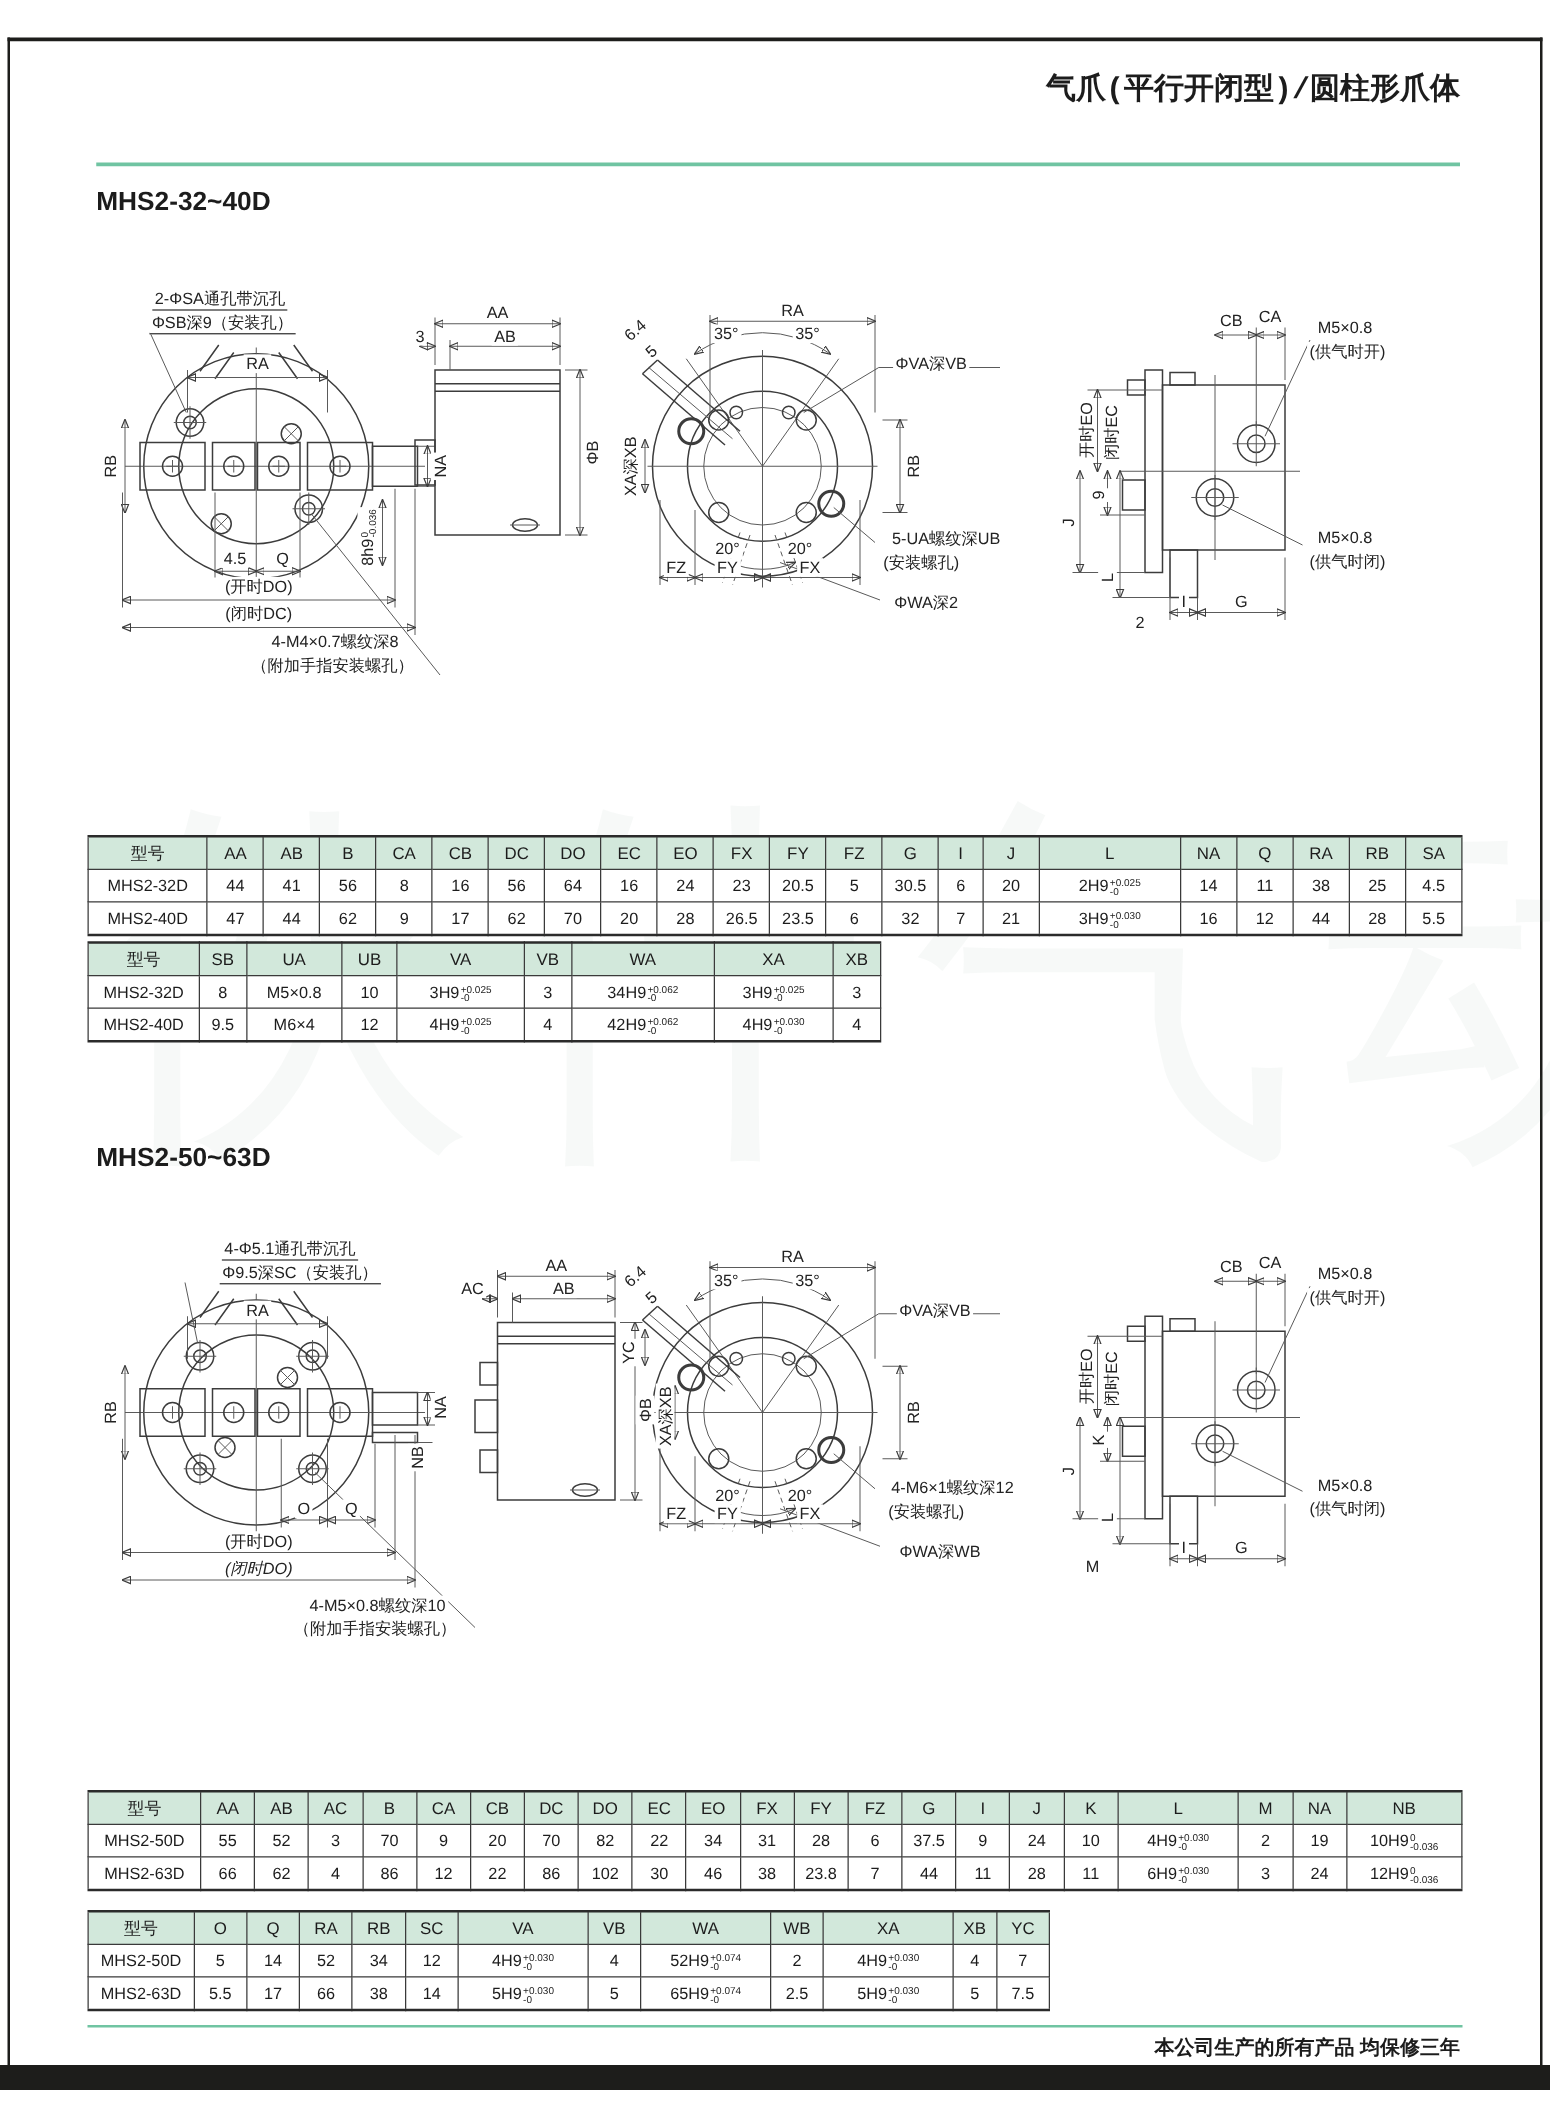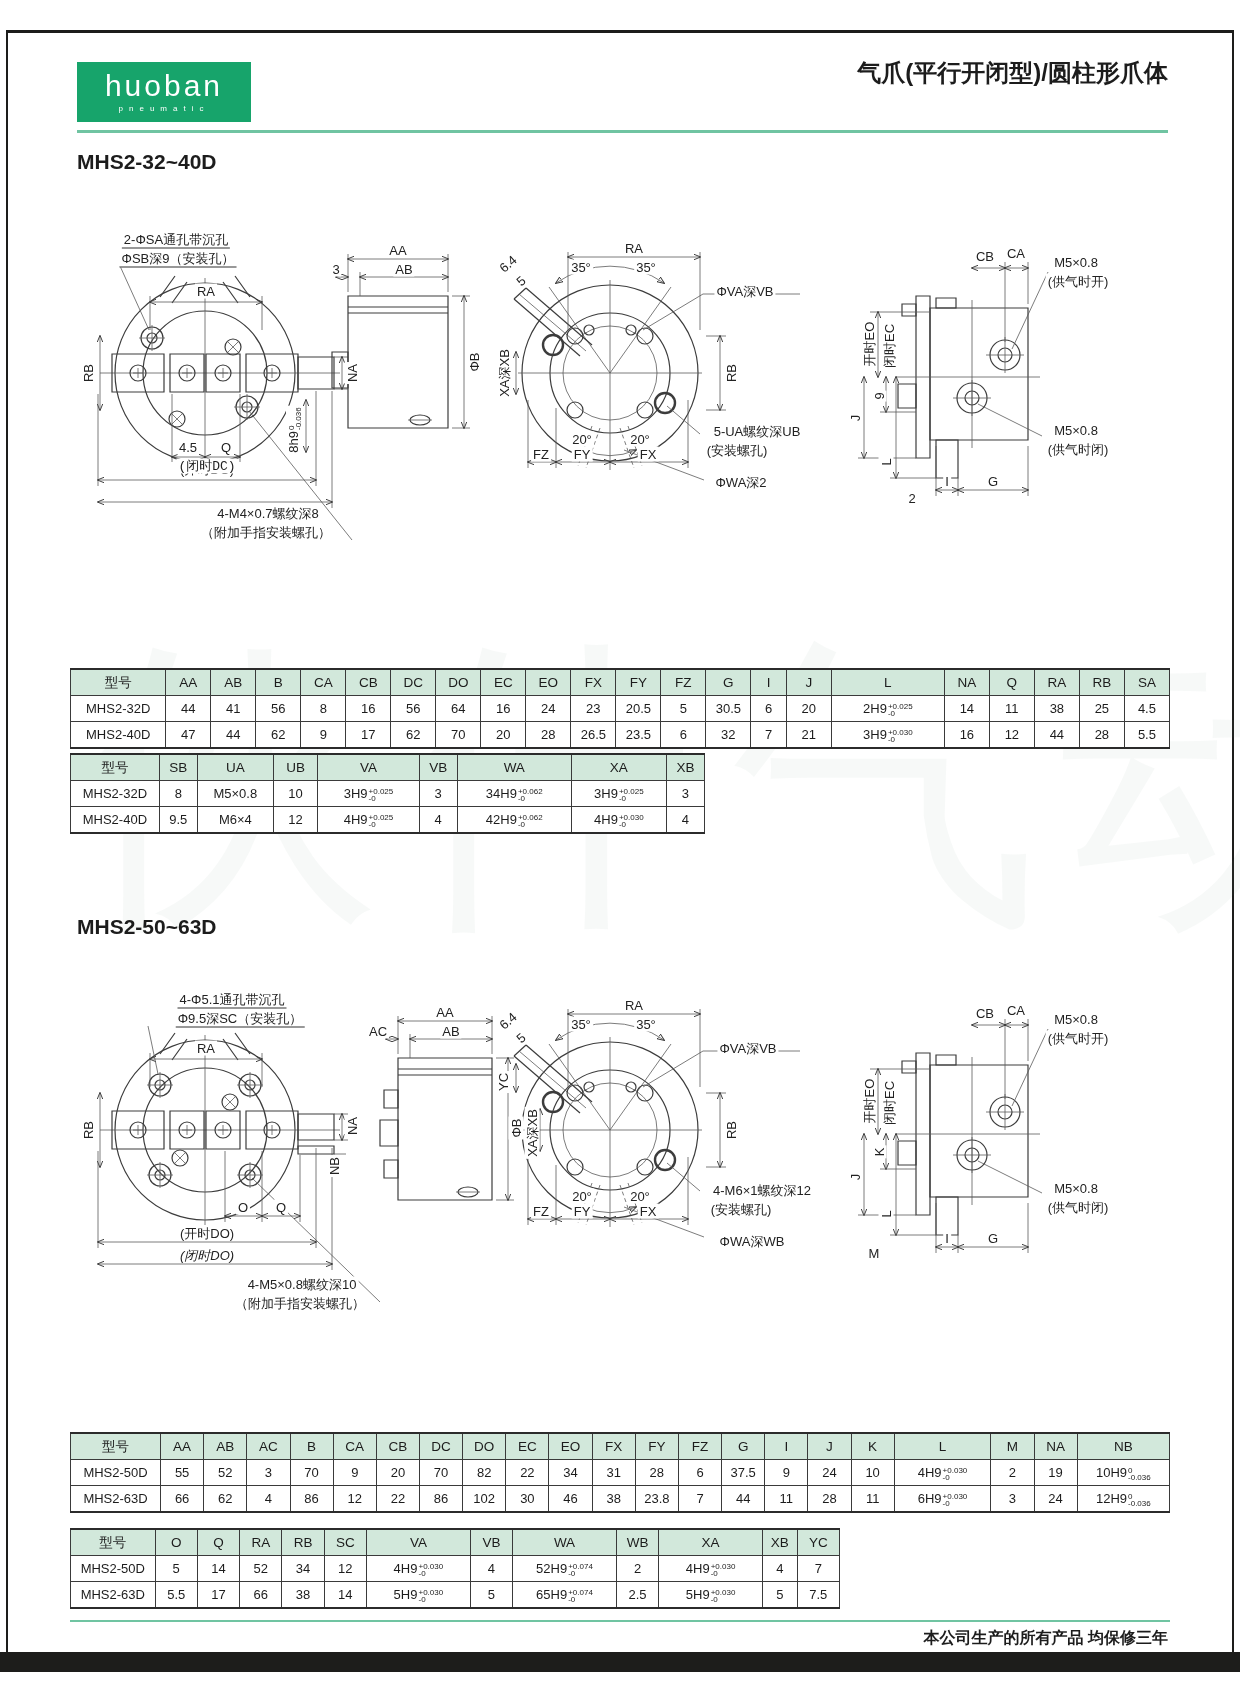--- a/index.html
+++ b/index.html
@@ -6,21 +6,21 @@
   .page{position:relative;width:1240px;height:1683px;background:#fff;overflow:hidden;
         font-family:"Liberation Sans","DejaVu Sans",sans-serif;color:#1c1c1c;}
   .frame{position:absolute;left:6px;top:30px;width:1228px;height:1622px;box-sizing:border-box;
          border-top:3px solid #1d1d1b;border-left:2px solid #1d1d1b;border-right:2px solid #1d1d1b;}
   .bottom-bar{position:absolute;left:0;top:1652px;width:1240px;height:20px;background:#1d1d1b;}
 
   .logo{position:absolute;left:77px;top:62px;width:174px;height:60px;background:var(--brand-green,#17a46b);
         display:flex;flex-direction:column;align-items:center;justify-content:center;}
   .logo .main{color:#fff;font-size:30px;letter-spacing:3px;font-weight:400;line-height:30px;}
   .logo .sub{color:#fff;font-size:8px;letter-spacing:6px;margin-top:3px;}
-  .title-block{position:absolute;right:72px;top:58px;text-align:center;}
+  .title-block{position:absolute;right:72px;top:58px;text-align:center;font-family:Liberation Mono, monospace;}
   .title-block .l1{font-size:24px;font-weight:bold;line-height:30px;}
   .title-block .l2{font-size:22px;font-weight:bold;line-height:28px;}
   .grule{position:absolute;left:77px;top:130px;width:1091px;height:3px;background:var(--rule-green,#70c4a2);}
 
   .sec-title{position:absolute;left:77px;font-size:21px;font-weight:bold;}
   .sec1-title{top:150px;}
   .sec2-title{top:915px;}
 
   svg.draw{position:absolute;left:0;top:0;}
   svg.draw *{vector-effect:non-scaling-stroke;}
@@ -51,24 +51,20 @@
   .watermark{position:absolute;left:70px;top:580px;font-size:310px;letter-spacing:20px;
              color:rgba(110,150,130,0.055);white-space:nowrap;pointer-events:none;}
 </style>
 </head>
 <body style="--brand-green: #17a46b; --rule-green: #70c4a2; --table-header-bg: #d2e8db;">
 
 <div class="page">
   <div class="frame"></div>
   <div class="watermark">伙伴气动</div>
 
-  <div class="logo">
-    <div class="main">huoban</div>
-    <div class="sub">pneumatic</div>
-  </div>
   <div class="title-block">
     <div class="l1">气爪(平行开闭型)/圆柱形爪体</div>
   </div>
   <div class="grule"></div>
 
   <div class="sec-title sec1-title">MHS2-32~40D</div>
   <div class="sec-title sec2-title">MHS2-50~63D</div>
 
   <svg class="draw" width="1240" height="1683" viewBox="0 0 1240 1683">
     <defs>
@@ -390,21 +386,21 @@
   <div class="labels">
       <div class="lbl u" style="left: 176px; top: 240px; transform: translate(-50%, -50%);">2-ΦSA通孔带沉孔</div>
       <div class="lbl u" style="left: 178px; top: 259px; transform: translate(-50%, -50%);">ΦSB深9（安装孔）</div>
       <div class="lbl" style="left: 206px; top: 291px; transform: translate(-50%, -50%);">RA</div>
       <div class="lbl" style="left: 88px; top: 373px; transform: translate(-50%, -50%) rotate(-90deg);">RB</div>
       <div class="lbl" style="left: 352px; top: 373px; transform: translate(-50%, -50%) rotate(-90deg);">NA</div>
       <div class="lbl" style="left: 294px; top: 430px; transform: translate(-50%, -50%) rotate(-90deg);">8h9<span class="tol"><i>0</i><i>-0.036</i></span></div>
       <div class="lbl" style="left: 188px; top: 447px; transform: translate(-50%, -50%);">4.5</div>
       <div class="lbl" style="left: 226px; top: 447px; transform: translate(-50%, -50%);">Q</div>
       <div class="lbl" style="left: 207px; top: 469px; transform: translate(-50%, -50%);">(开时DO)</div>
-      <div class="lbl" style="left: 207px; top: 466px; transform: translate(-50%, -50%); font-family: Liberation Mono, monospace;">(闭时DC)</div>
+      <div class="lbl" style="left: 207px; top: 491px; transform: translate(-50%, -50%);">(闭时DC)</div>
       <div class="lbl" style="left: 268px; top: 513px; transform: translate(-50%, -50%);">4-M4×0.7螺纹深8</div>
       <div class="lbl" style="left: 266px; top: 532px; transform: translate(-50%, -50%);">（附加手指安装螺孔）</div>
       <div class="lbl" style="left: 398px; top: 250px; transform: translate(-50%, -50%);">AA</div>
       <div class="lbl" style="left: 404px; top: 269px; transform: translate(-50%, -50%);">AB</div>
       <div class="lbl" style="left: 336px; top: 269px; transform: translate(-50%, -50%);">3</div>
       <div class="lbl" style="left: 474px; top: 362px; transform: translate(-50%, -50%) rotate(-90deg);">ΦB</div>
       <div class="lbl" style="left: 634px; top: 248px; transform: translate(-50%, -50%);">RA</div>
       <div class="lbl" style="left: 508px; top: 264px; transform: translate(-50%, -50%) rotate(-41deg);">6.4</div>
       <div class="lbl" style="left: 521px; top: 281px; transform: translate(-50%, -50%) rotate(-41deg);">5</div>
       <div class="lbl" style="left: 581px; top: 267px; transform: translate(-50%, -50%);">35°</div>

